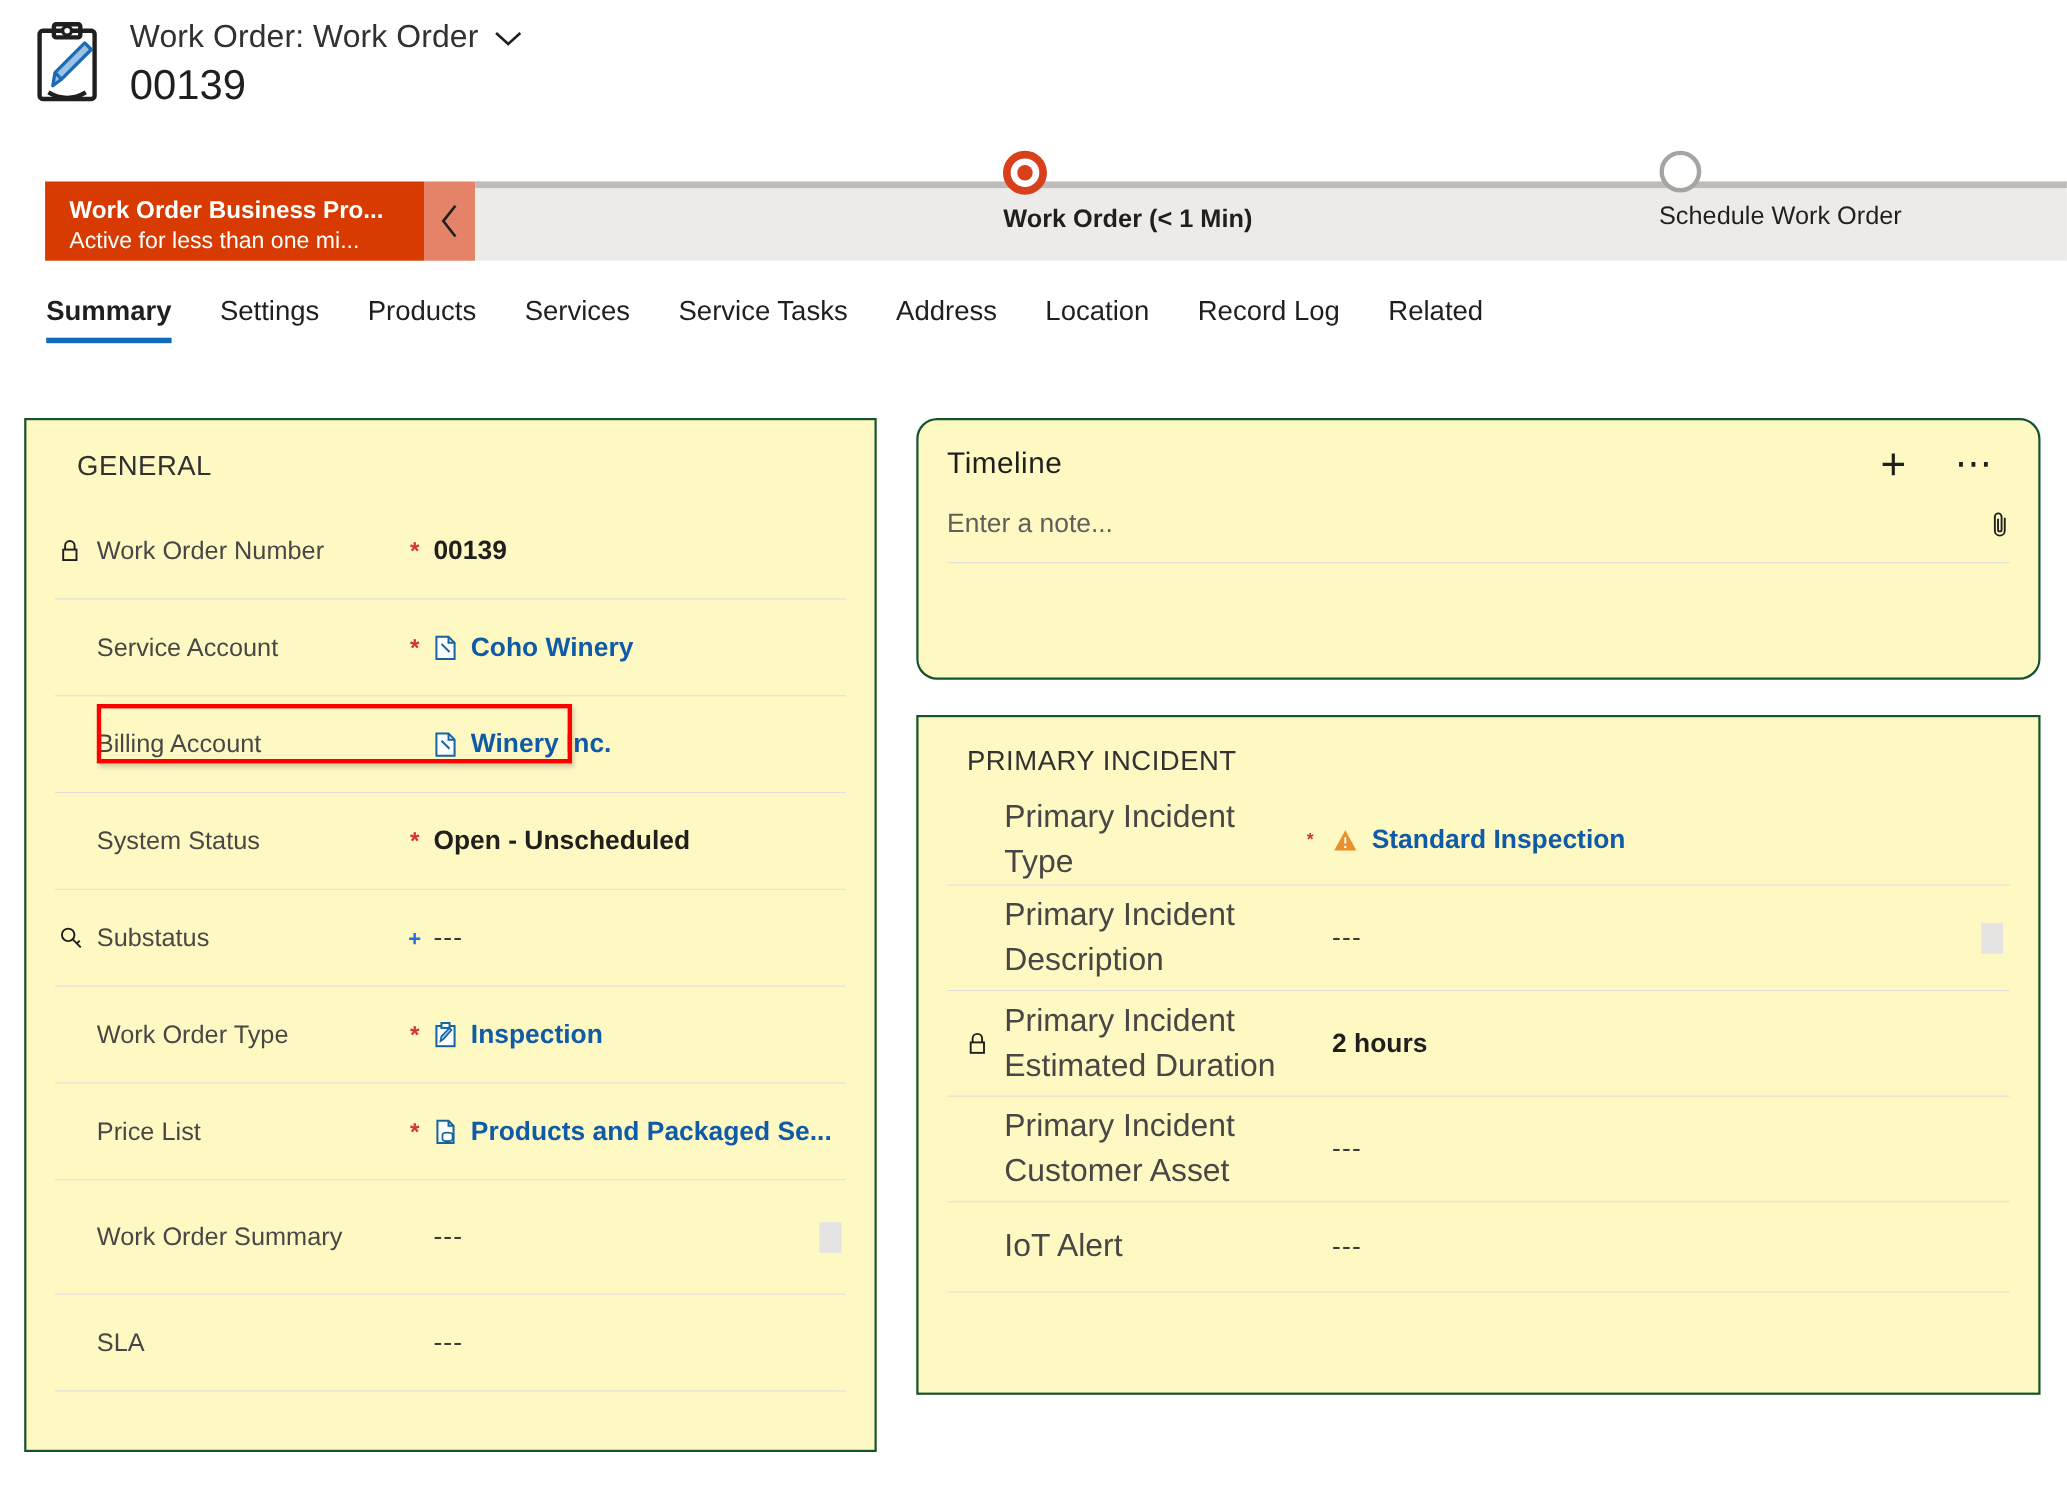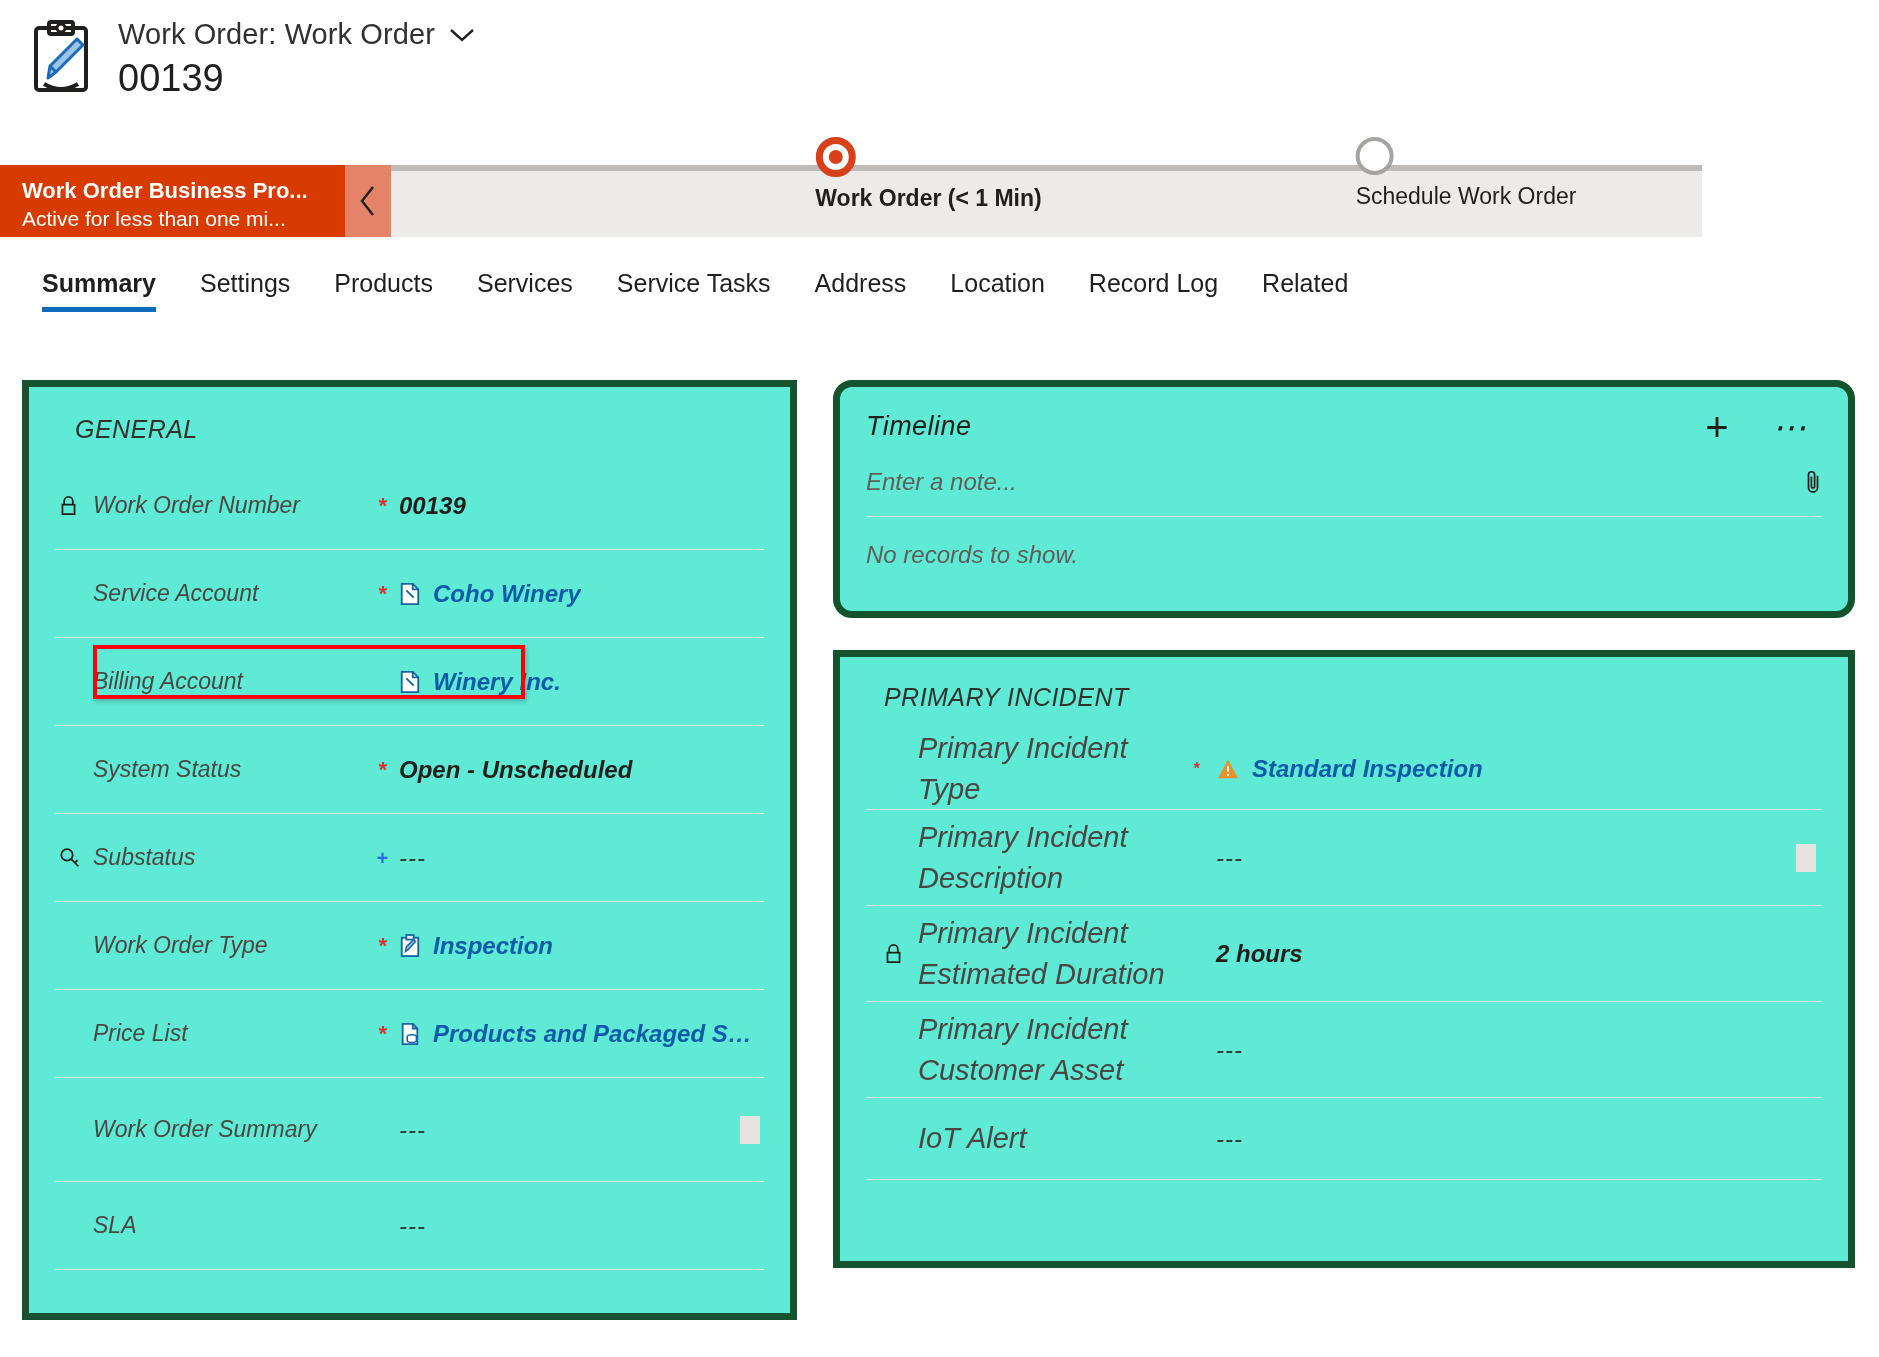--- a/index.html
+++ b/index.html
@@ -15,21 +15,21 @@
   
   .header { display: flex; align-items: flex-start; padding: 12px 0 0 30px; height: 140px; }
   .rec-icon { width: 66px; height: 78px; flex: 0 0 66px; margin-top: 8px; }
   .header-text { margin-left: 22px; padding-top: 6px; }
   .hdr-row1 { display: flex; align-items: center; gap: 14px; }
   .entity-title { font-size: 29px; color: #323130; font-weight: 400; letter-spacing: .1px; }
   .chev-down { width: 26px; height: 16px; }
   .record-name { font-size: 38px; font-weight: 400; color: #201f1e; line-height: 1.22; margin-top: 4px; }
 
   
-  .bpf { position: absolute; left: 0; top: 165px; width: 1702px; height: 72px; display: flex; }
+  .bpf { position: absolute; left: 0; top: 165px; width: 1879px; height: 72px; display: flex; padding-left: 41px; }
   .bpf-label { width: 345px; background: #D83B01; color: #fff; padding: 12px 20px 0 22px; }
   .bpf-label .t1 { font-size: 22px; font-weight: 700; line-height: 1.28; white-space: nowrap; overflow: hidden; }
   .bpf-label .t2 { font-size: 21px; font-weight: 400; line-height: 1.3; white-space: nowrap; overflow: hidden; }
   .bpf-collapse { width: 46px; background: #E58368; display: flex; align-items: center; justify-content: center; }
   .bpf-stages { position: relative; flex: 1; background: #EDEBE9; }
   .bpf-rail { position: absolute; left: 0; right: 0; top: 0; height: 6px; background: #BEBBB8; }
   .stage { position: absolute; top: 0; text-align: center; transform: translateX(-50%); }
   .stage .node { margin: -28px auto 0; }
   .stage .stage-label { margin-top: 8px; font-size: 23px; color: #201f1e; white-space: nowrap; }
   .stage.active .stage-label { font-weight: 700; }
@@ -43,21 +43,21 @@
           display: flex; align-items: flex-start; gap: 0; padding-left: 20px; }
   .tab { position: relative; font-size: 25px; color: #201f1e; padding: 4px 22px 0 22px; cursor: pointer; white-space: nowrap; }
   .tab.active { font-weight: 700; }
   .tab.active::after { content: ""; position: absolute; left: 22px; right: 22px; bottom: -14px; height: 5px; background: #0F6CBD; }
 
   
   .body { position: absolute; left: 0; top: 380px; width: 1879px; display: flex; gap: 36px; padding: 0 22px; }
   .col-left { width: 775px; }
   .col-right { width: 1022px; }
 
-  .card { border: 7px solid #14532d; background: #5eead4; font-style: italic; }
+  .card { border: 2px solid #14532d; background: #fef9c3; }
   .card-title { font-size: 25px; color: #323130; letter-spacing: .45px; }
 
   
   .general { padding: 28px 26px 34px 26px; height: 940px; }
   .general .card-title { margin-left: 20px; margin-bottom: 18px; }
   .field { display: flex; align-items: center; min-height: 88px; border-bottom: 1px solid #E1DFDD; padding: 0 4px; }
   .field:last-child { border-bottom: 1px solid #E1DFDD; }
   .f-lead { width: 34px; flex: 0 0 34px; display: flex; align-items: center; justify-content: flex-start; }
   .f-label { width: 272px; flex: 0 0 272px; font-size: 23px; color: #494745; }
   .f-req { width: 34px; flex: 0 0 34px; text-align: center; font-size: 22px; }
@@ -316,21 +316,20 @@
           </div>
         </div>
         <div class="tl-note">
           <span class="tl-note-ph">Enter a note...</span>
           <span class="tl-clip">
             <svg viewBox="0 0 20 30" width="18" height="28">
                 <path d="M15 8 V21 a5 5 0 0 1 -10 0 V7 a3.4 3.4 0 0 1 6.8 0 V20 a1.8 1.8 0 0 1 -3.6 0 V9" fill="none" stroke="#201f1e" stroke-width="1.9"></path>
               </svg>
           </span>
         </div>
-        <div class="tl-empty">No records to show.</div>
       </div>
 
       <div class="card incident">
         <div class="card-title">PRIMARY INCIDENT</div>
 
         <div class="ifield">
           <div class="if-lead"></div>
           <div class="if-label">Primary Incident Type</div>
           <div class="if-req"><span class="req-star">*</span></div>
           <div class="if-value">

